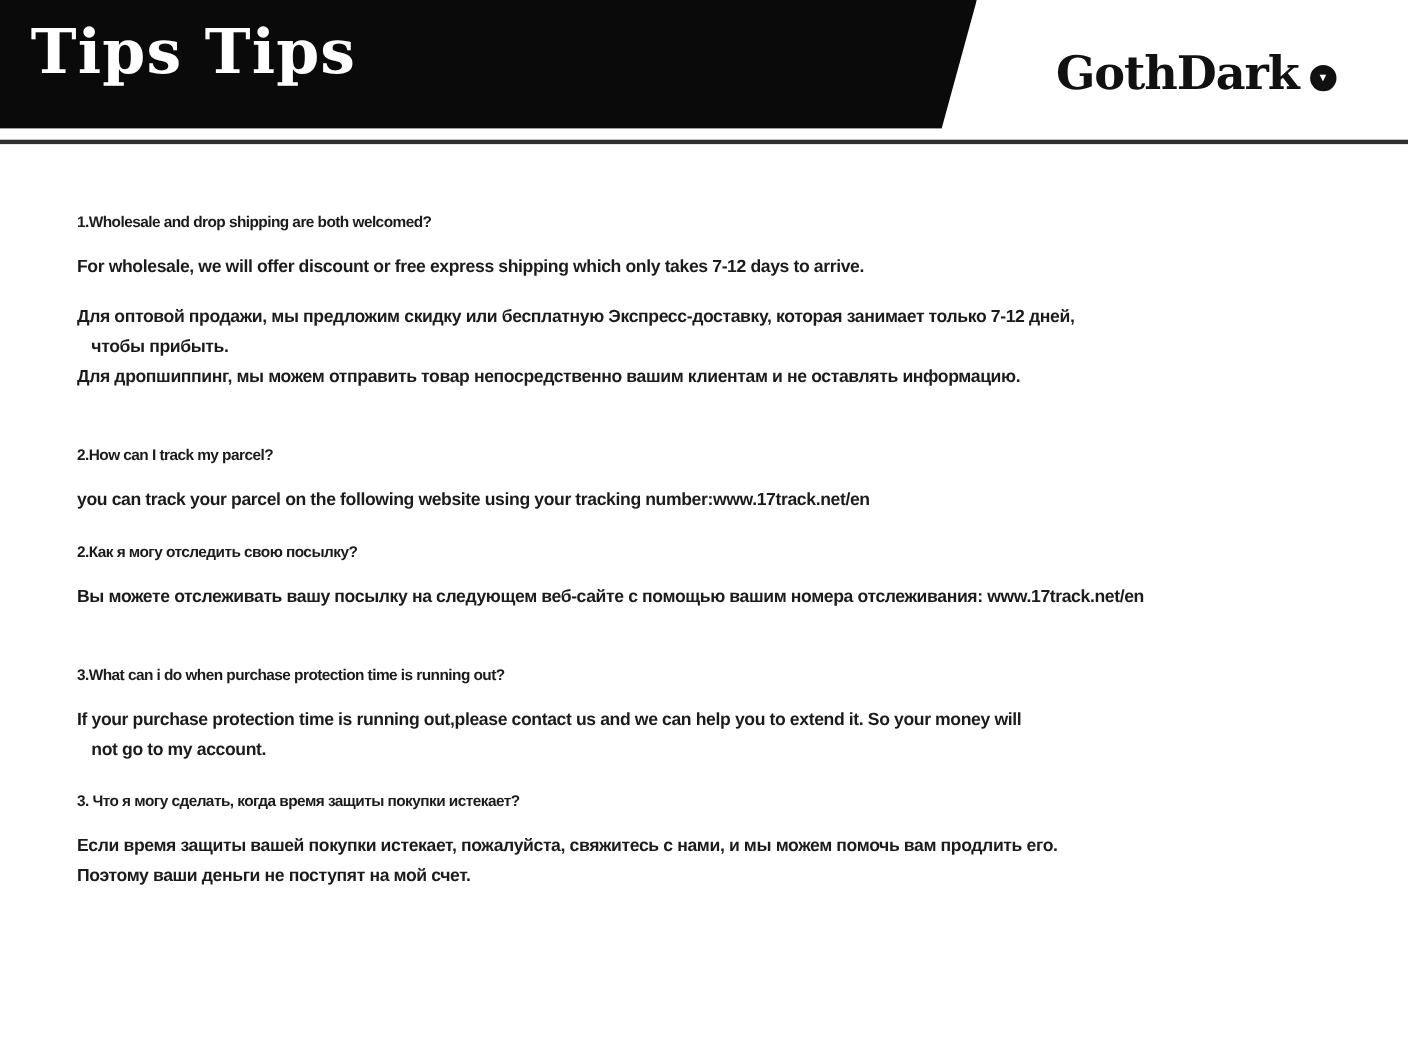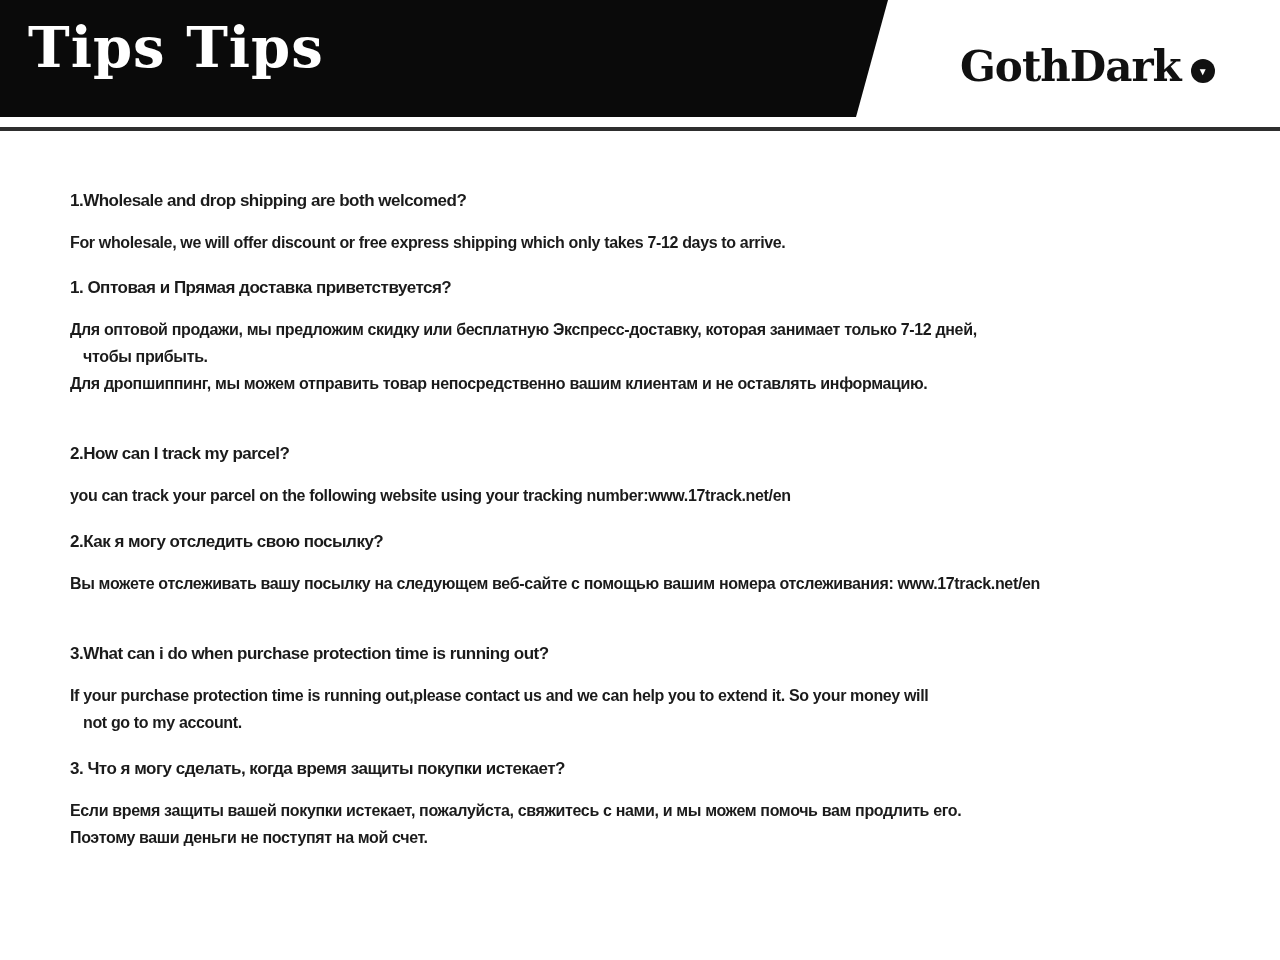--- a/index.html
+++ b/index.html
@@ -78,21 +78,21 @@
   
   .content {
     position: absolute;
     top: 131px;
     left: 0;
     width: 1280px;
     padding: 57px 55px 0 70px;
     color: #1b1b1b;
   }
   .section .heading {
-    font-size: 17px;
+    font-size: 14px;
     font-weight: bold;
     letter-spacing: -0.5px;
     line-height: 26px;
   }
   .section .body {
     margin-top: 15px;
     font-size: 16px;
     font-weight: bold;
     letter-spacing: -0.35px;
     line-height: 27px;
@@ -124,21 +124,20 @@
   <div class="content">
 
     <div class="section">
       <div class="heading">1.Wholesale and drop shipping are both welcomed?</div>
       <div class="body">
         <div class="body-line">For wholesale, we will offer discount or free express shipping which only takes 7-12 days to arrive.</div>
       </div>
     </div>
 
     <div class="section mt-ru">
-      <div class="heading">1. Оптовая и Прямая доставка приветствуется?</div>
       <div class="body">
         <div class="body-line">Для оптовой продажи, мы предложим скидку или бесплатную Экспресс-доставку, которая занимает только 7-12 дней,</div>
         <div class="body-line indent">чтобы прибыть.</div>
         <div class="body-line">Для дропшиппинг, мы можем отправить товар непосредственно вашим клиентам и не оставлять информацию.</div>
       </div>
     </div>
 
     <div class="section mt-group">
       <div class="heading">2.How can I track my parcel?</div>
       <div class="body">

